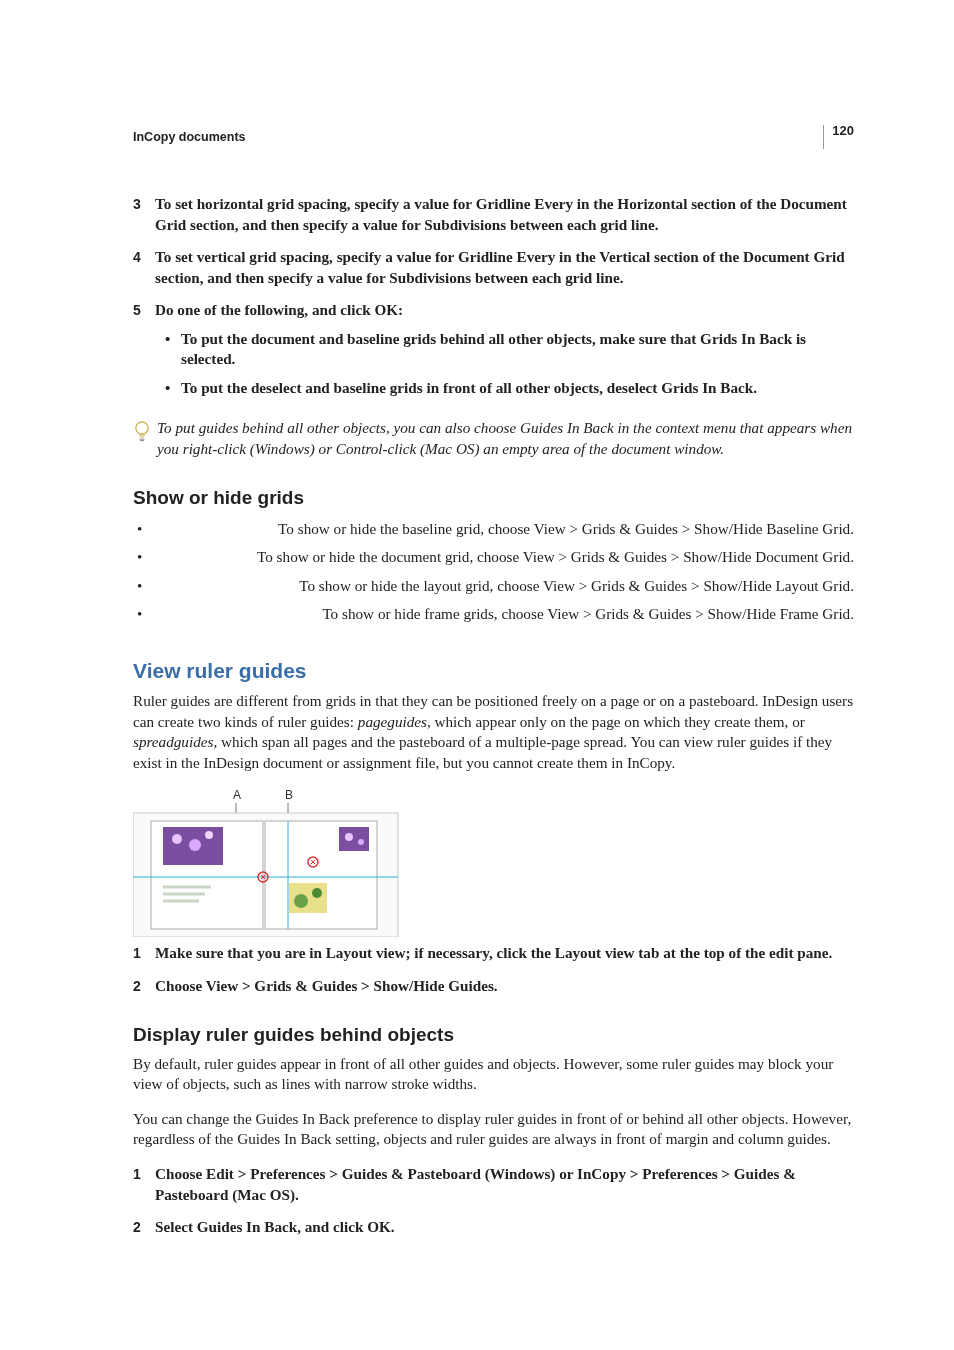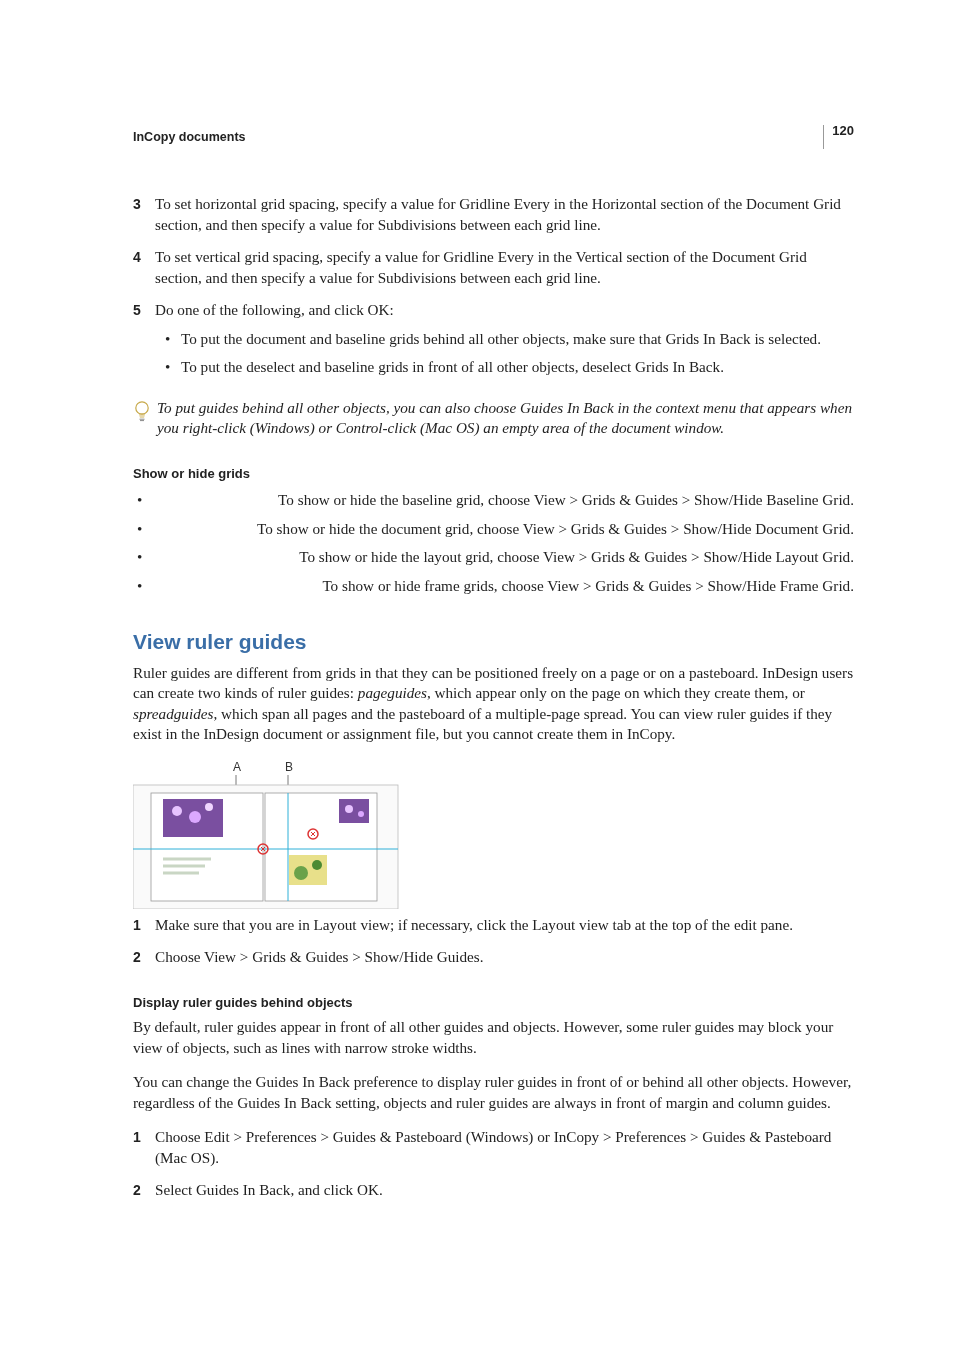--- a/index.html
+++ b/index.html
@@ -54,20 +54,21 @@
   ol.numbered > li > .num {
     font-family: "Myriad Pro", Arial, Helvetica, sans-serif;
     font-weight: 700;
     font-size: 14px;
     width: 22px;
     flex: 0 0 22px;
     line-height: 1.45;
   }
   ol.numbered > li > .li-body {
     flex: 1;
+    font-weight: bold;
   }
   ul.bullets {
     list-style: none;
     padding: 0;
     margin: 8px 0 0 0;
   }
   ul.bullets > li {
     position: relative;
     padding-left: 26px;
     margin-bottom: 8px;
@@ -94,21 +95,21 @@
     flex: 0 0 24px;
     padding-top: 2px;
   }
   .tip-row .tip-body {
     flex: 1;
     font-style: italic;
   }
   .h3 {
     font-family: "Myriad Pro", Arial, Helvetica, sans-serif;
     font-weight: 700;
-    font-size: 13px;
+    font-size: 19px;
     margin: 26px 0 6px 0;
   }
   .h2 {
     font-family: "Myriad Pro", Arial, Helvetica, sans-serif;
     font-weight: 700;
     font-size: 21px;
     color: #3a6ea7;
     margin: 32px 0 6px 0;
   }
   .para {

